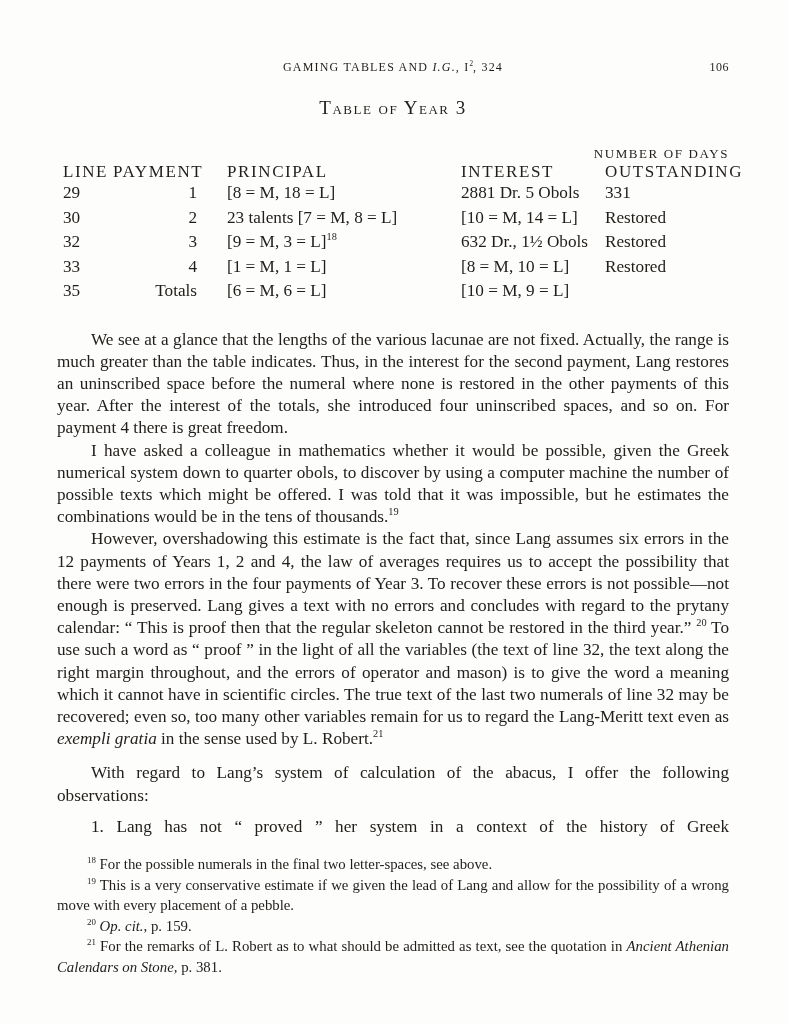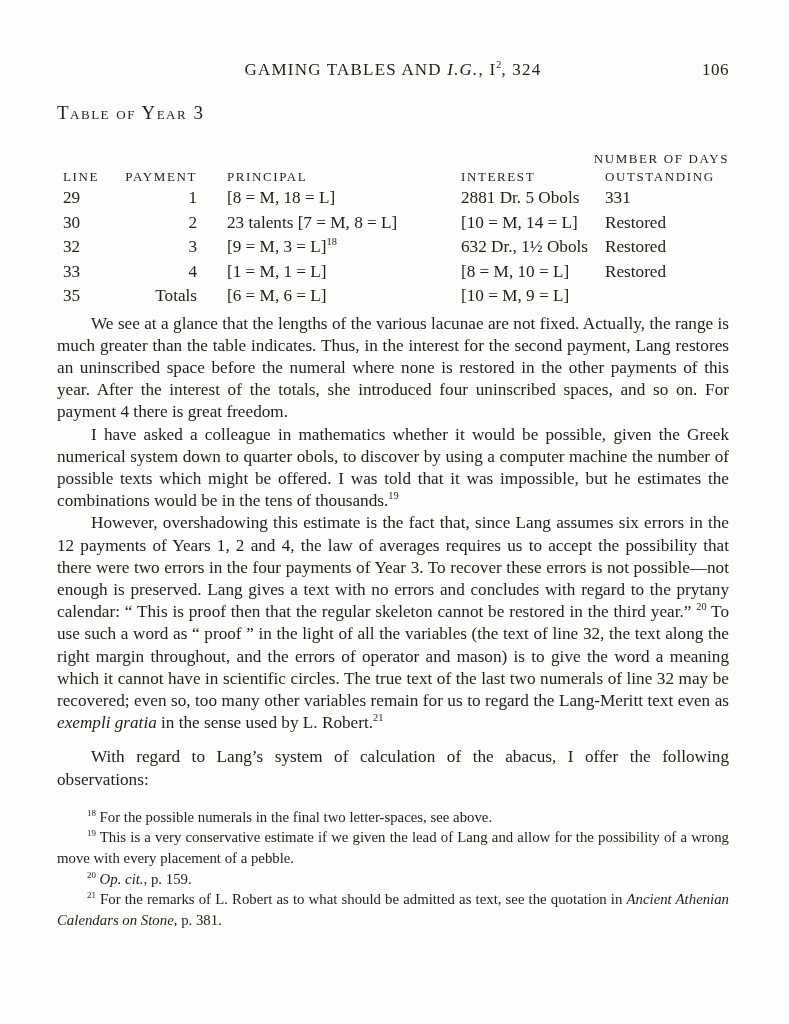--- a/index.html
+++ b/index.html
@@ -12,50 +12,50 @@
     overflow:hidden;
     box-sizing:border-box;
     padding:60px 60px 0 57px;
   }
   sup{font-size:60%;line-height:0;vertical-align:super;letter-spacing:0;}
   i{font-style:italic;}
 
   
   .running-head{
     display:grid;grid-template-columns:1fr auto 1fr;align-items:baseline;
-    font-size:17px;letter-spacing:1.2px;
+    font-size:12px;letter-spacing:1.2px;
   }
   .rh-title{grid-column:2;white-space:nowrap;}
   .rh-page{grid-column:3;text-align:right;letter-spacing:0.5px;}
 
   
   .table-title{
-    margin-top:22px;
+    margin-top:22px;text-align:center;
     font-variant:small-caps;font-size:19px;letter-spacing:1.5px;
   }
   .days-head{
     margin-top:27px;text-align:right;
     font-size:13px;letter-spacing:1.6px;line-height:15px;
   }
   .tbl{margin-top:2px;font-size:17.2px;}
   .tr{display:grid;grid-template-columns:56px 84px 248px 160px 122px;line-height:24.5px;}
-  .tr.head{font-size:13px;letter-spacing:1.6px;line-height:18px;}
+  .tr.head{font-size:17px;letter-spacing:1.6px;line-height:18px;}
   .c-line{padding-left:6px;}
   .c-pay{text-align:right;}
   .c-prin{padding-left:30px;}
   .c-int{padding-left:16px;}
   .c-days{}
 
   
   .para{
     font-size:17.2px;line-height:22.2px;
     text-align:justify;text-indent:34px;
     margin:0;
   }
-  .para.first{margin-top:4px;}
+  .para.first{margin-top:25px;}
   .para.spaced{margin-top:12px;}
   .para.item{margin-top:9px;text-align-last:justify;}
 
   
   .footnotes{margin-top:16px;}
   .fnote{
     font-size:14.8px;line-height:20.6px;
     text-align:justify;text-indent:30px;margin:0;
   }
 </style>
@@ -117,20 +117,21 @@
       <div class="c-prin"><span>[6 = M, 6 = L]</span></div>
       <div class="c-int">[10 = M, 9 = L]</div>
       <div class="c-days"></div>
     </div>
   </div>
 
   <p class="para first"><span>We see at a glance that the lengths of the various lacunae are not fixed. Actually, the range is much greater than the table indicates. Thus, in the interest for the second payment, Lang restores an uninscribed space before the numeral where none is restored in the other payments of this year. After the interest of the totals, she introduced four uninscribed spaces, and so on. For payment 4 there is great freedom.</span></p>
   <p class="para"><span>I have asked a colleague in mathematics whether it would be possible, given the Greek numerical system down to quarter obols, to discover by using a computer machine the number of possible texts which might be offered. I was told that it was impossible, but he estimates the combinations would be in the tens of thousands.</span><sup>19</sup></p>
   <p class="para"><span>However, overshadowing this estimate is the fact that, since Lang assumes six errors in the 12 payments of Years 1, 2 and 4, the law of averages requires us to accept the possibility that there were two errors in the four payments of Year 3. To recover these errors is not possible—not enough is preserved. Lang gives a text with no errors and concludes with regard to the prytany calendar: “ This is proof then that the regular skeleton cannot be restored in the third year.” </span><sup>20</sup><span> To use such a word as “ proof ” in the light of all the variables (the text of line 32, the text along the right margin throughout, and the errors of operator and mason) is to give the word a meaning which it cannot have in scientific circles. The true text of the last two numerals of line 32 may be recovered; even so, too many other variables remain for us to regard the Lang-Meritt text even as </span><i>exempli gratia</i><span> in the sense used by L. Robert.</span><sup>21</sup></p>
   <p class="para spaced"><span>With regard to Lang’s system of calculation of the abacus, I offer the following observations:</span></p>
+  <p class="para item"><span>1. Lang has not “ proved ” her system in a context of the history of Greek</span></p>
 
   <div class="footnotes">
     <p class="fnote"><sup>18</sup><span> For the possible numerals in the final two letter-spaces, see above.</span></p>
     <p class="fnote"><sup>19</sup><span> This is a very conservative estimate if we given the lead of Lang and allow for the possibility of a wrong move with every placement of a pebble.</span></p>
     <p class="fnote"><sup>20</sup><span> </span><i>Op. cit.</i><span>, p. 159.</span></p>
     <p class="fnote"><sup>21</sup><span> For the remarks of L. Robert as to what should be admitted as text, see the quotation in </span><i>Ancient Athenian Calendars on Stone,</i><span> p. 381.</span></p>
   </div>
 
 </div>
 

